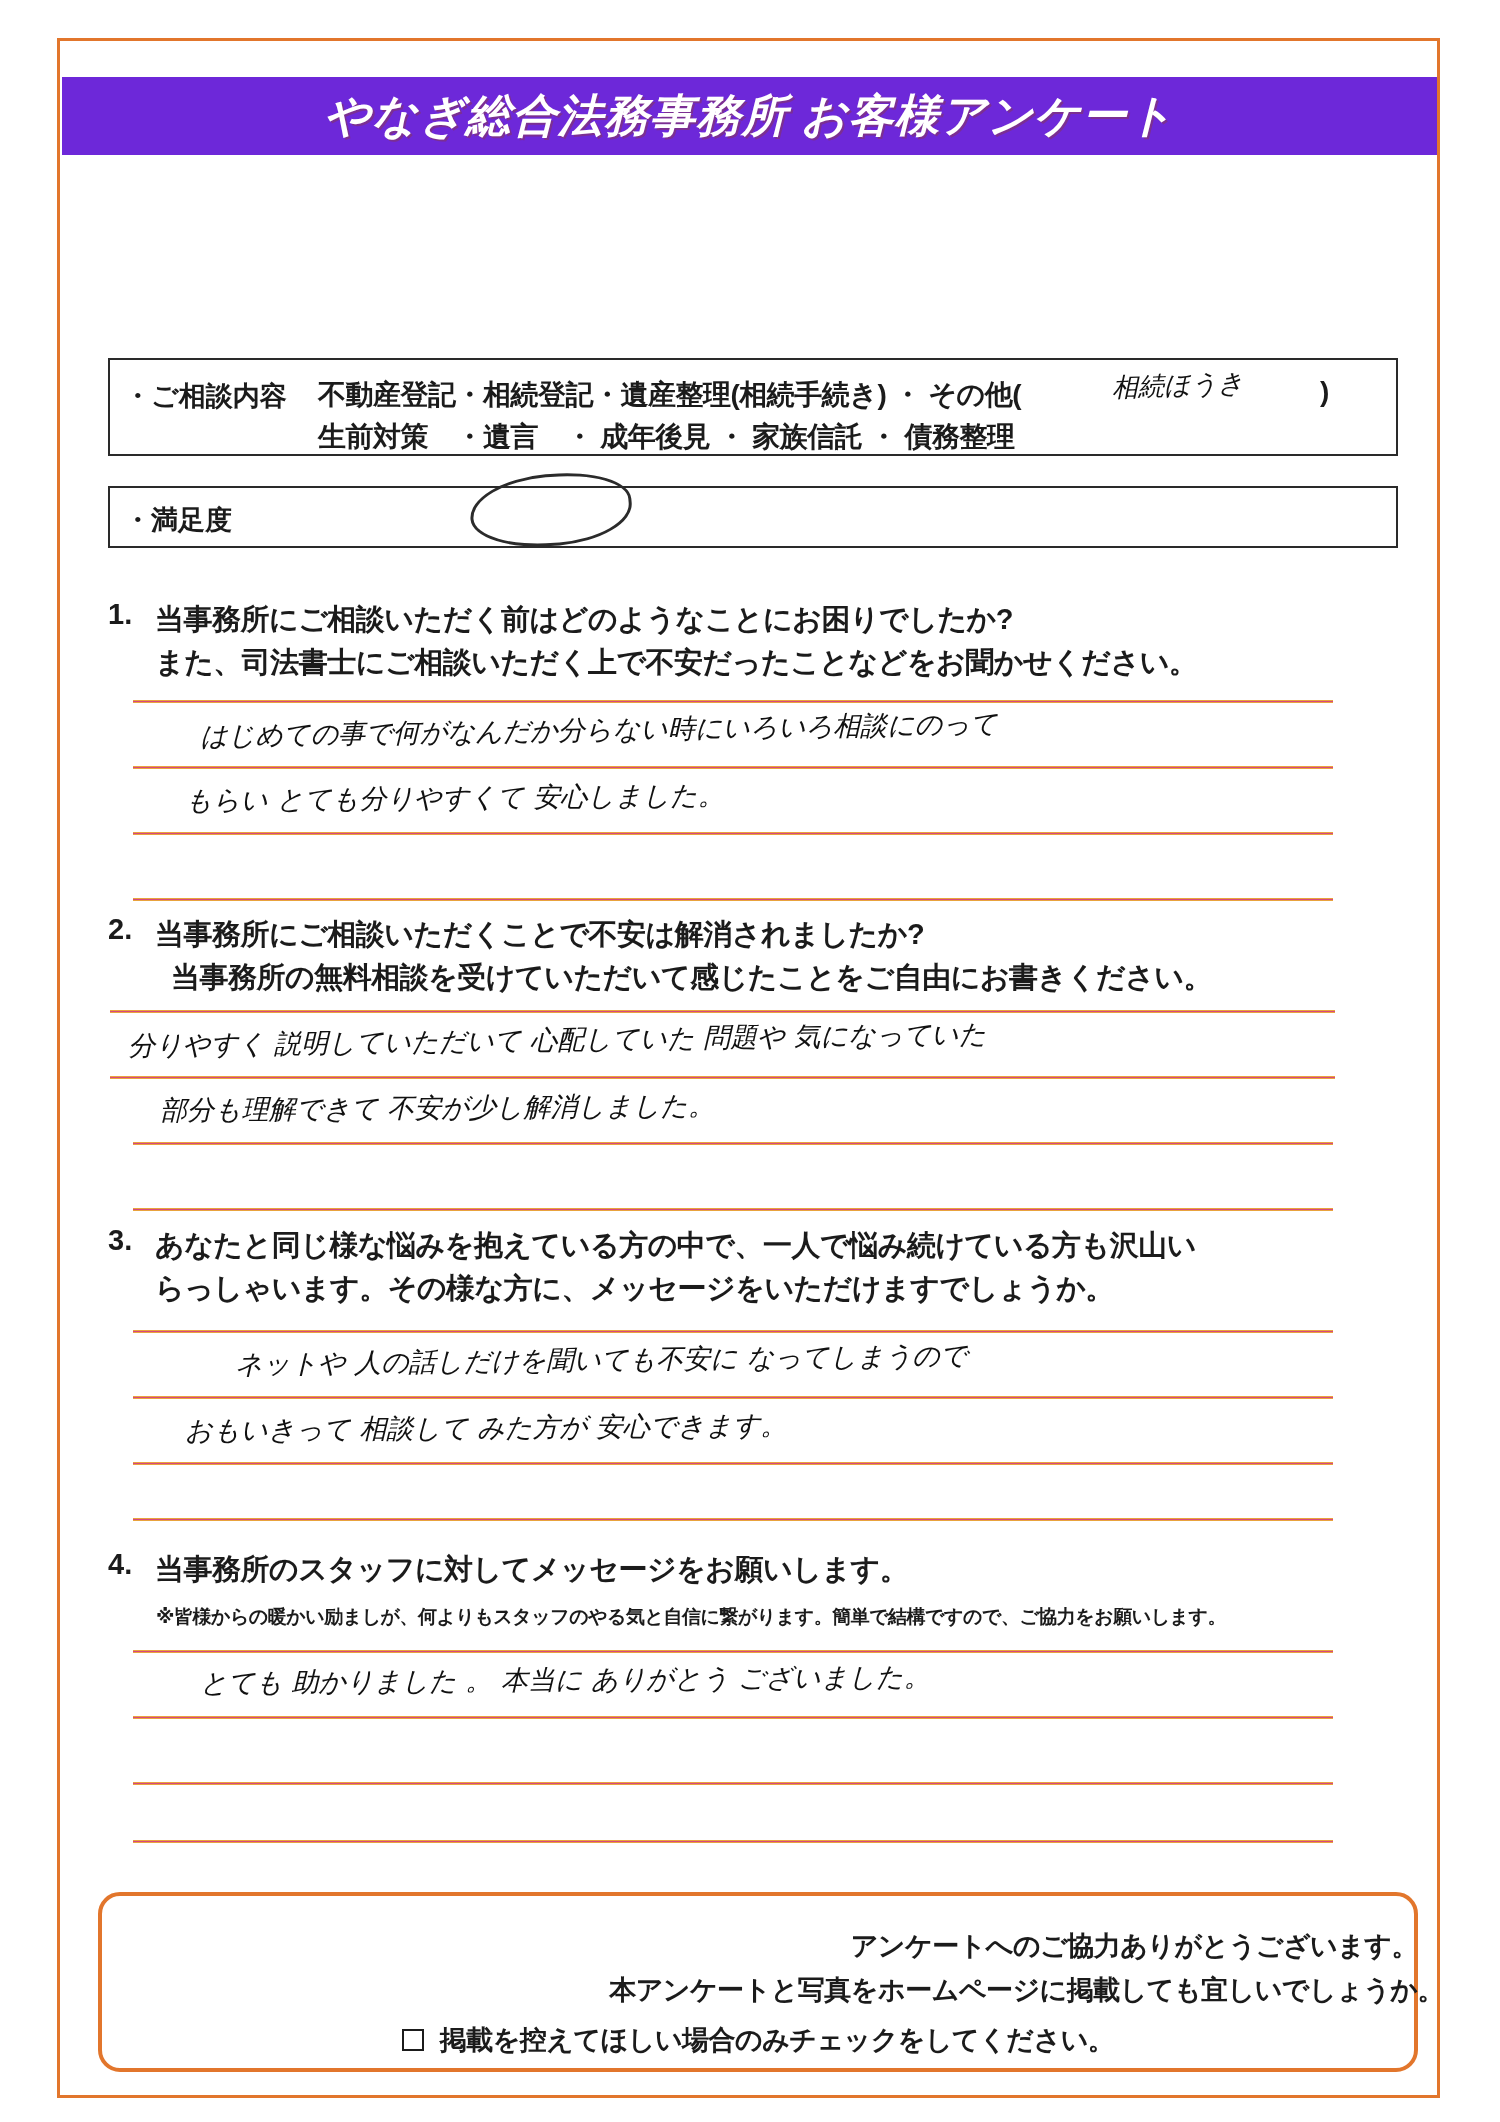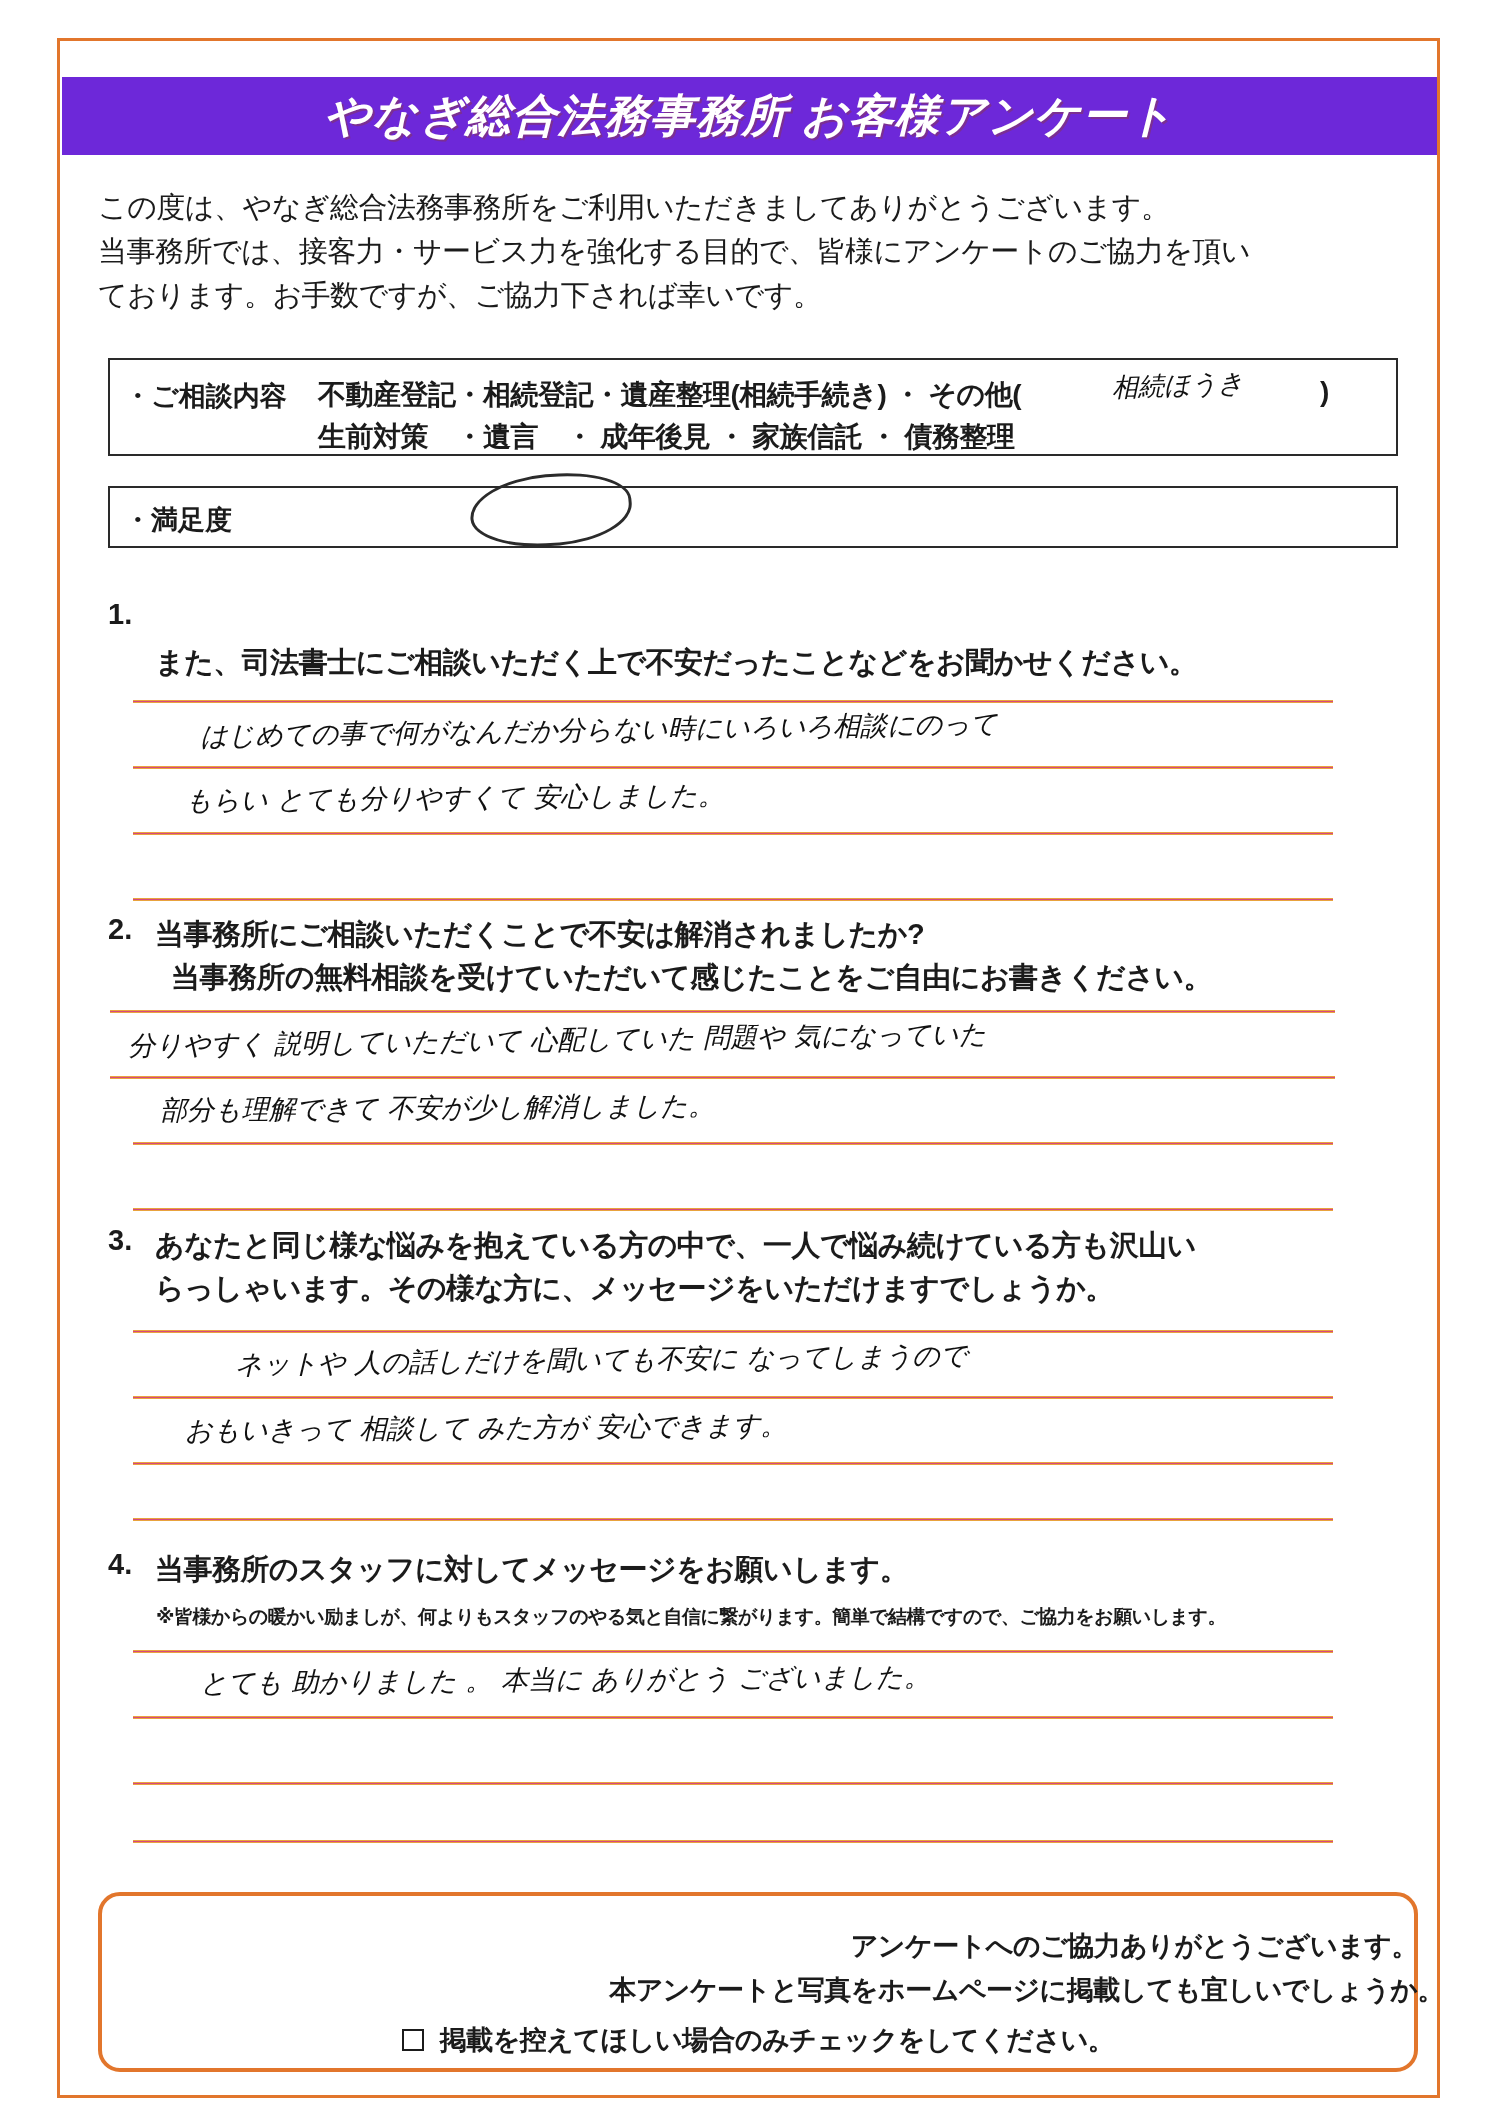--- a/index.html
+++ b/index.html
@@ -262,38 +262,34 @@
 
   <div class="sheet-border-left"></div>
   <div class="sheet-border-right"></div>
   <div class="sheet-border-top"></div>
   <div class="sheet-border-bottom"></div>
 
   <div class="header-band">
     <div class="header-title">やなぎ総合法務事務所 お客様アンケート</div>
   </div>
 
-  <div class="intro">
-    <div>この度は、やなぎ総合法務事務所をご利用いただきましてありがとうございます。</div>
-    <div>当事務所では、接客力・サービス力を強化する目的で、皆様にアンケートのご協力を頂い</div>
-    <div>ております。お手数ですが、ご協力下されば幸いです。</div>
-  </div>
 
   <div class="box box-consult"></div>
   <div class="row-label consult-label">・ご相談内容</div>
   <div class="consult-line1">不動産登記・相続登記・遺産整理(相続手続き) ・ その他(</div>
   <div class="other-close">)</div>
   <div class="hand hand-other">相続ほうき</div>
   <div class="consult-line2">生前対策　・遺言　・ 成年後見 ・ 家族信託 ・ 債務整理</div>
 
   <div class="box box-satisfaction"></div>
   <div class="row-label satis-label">・満足度</div>
   <div class="circle-mark"></div>
 
   <div class="q-num" style="left:108px; top:598px;">1.</div>
+  <div class="question" style="left:155px; top:598px;">当事務所にご相談いただく前はどのようなことにお困りでしたか?</div>
   <div class="question" style="left:155px; top:641px;">また、司法書士にご相談いただく上で不安だったことなどをお聞かせください。</div>
 
   <div class="rule" style="left:133px; top:700px; width:1200px;"></div>
   <div class="rule" style="left:133px; top:766px; width:1200px;"></div>
   <div class="rule" style="left:133px; top:832px; width:1200px;"></div>
   <div class="rule" style="left:133px; top:898px; width:1200px;"></div>
 
   <div class="hand answer" style="left:200px; top:712px; transform:rotate(-0.9deg);">はじめての事で何がなんだか分らない時にいろいろ相談にのって</div>
   <div class="hand answer" style="left:185px; top:780px; transform:rotate(-0.6deg);">もらい とても分りやすくて 安心しました。</div>
 

